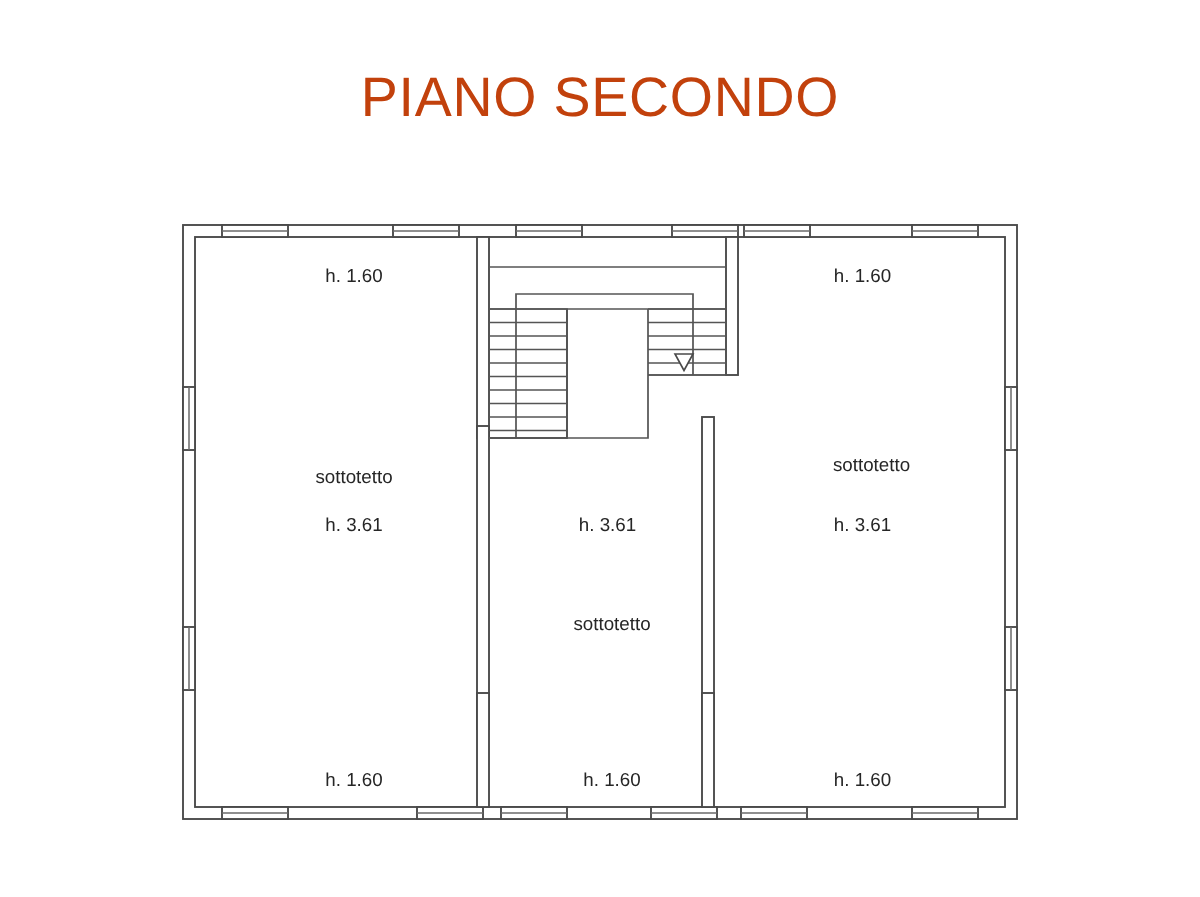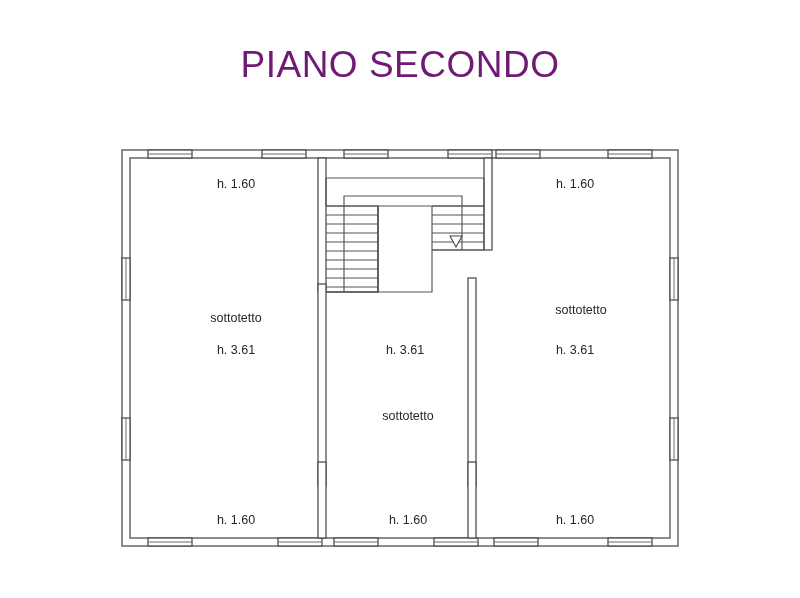--- a/index.html
+++ b/index.html
@@ -24,21 +24,21 @@
   }
   .plan-title {
     position: absolute;
     top: 44px;
     left: 0;
     width: 800px;
     text-align: center;
     font-size: 37px;
     font-weight: 400;
     letter-spacing: 0.5px;
-    color: #701a75;
+    color: #c2410c;
     font-family: "Liberation Sans", sans-serif;
     white-space: nowrap;
   }
   svg.drawing {
     position: absolute;
     top: 0;
     left: 0;
     width: 800px;
     height: 598px;
     display: block;

